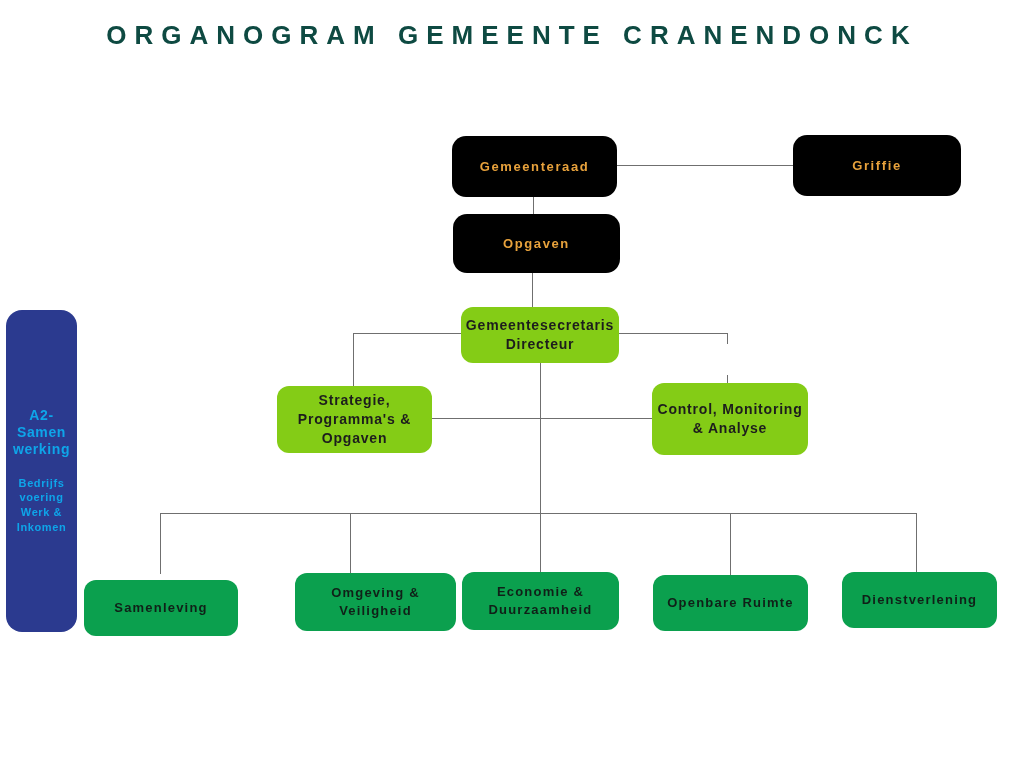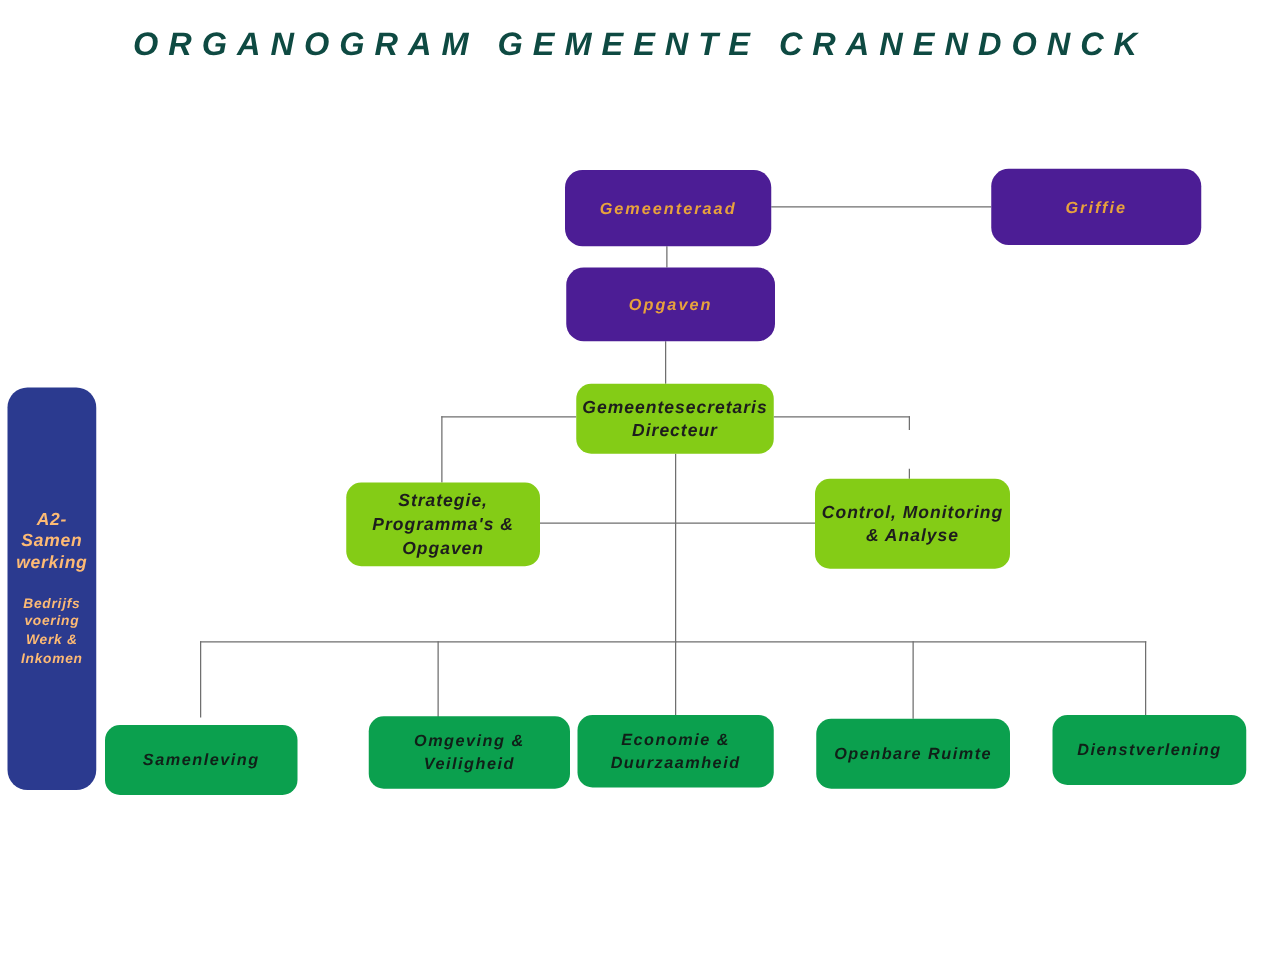--- a/index.html
+++ b/index.html
@@ -1,36 +1,36 @@
 <!DOCTYPE html>
 <html><head>
 <meta charset="utf-8">
 <style>
   html,body { margin:0; padding:0; background:#ffffff; }
   .canvas {
     position:relative; width:1012px; height:768px; background:#ffffff;
-    font-family:"Liberation Sans", sans-serif; overflow:hidden;font-style:italic;
+    font-family:"Liberation Sans", sans-serif; overflow:hidden;
   }
   .title {
     position:absolute; top:20px; left:0; width:1024px;
     text-align:center; font-size:26px; font-weight:bold;
     letter-spacing:8px; color:#0e4a42; margin:0; white-space:nowrap;
   }
   .line { position:absolute; background:#6f6f6f; }
   .node {
     position:absolute; display:flex; align-items:center; justify-content:center;
     text-align:center; font-weight:bold; box-sizing:border-box;
     white-space:pre-line; line-height:1.35;
   }
-  .dark  { background:#4c1d95; color:#e8a23c; font-size:13px; letter-spacing:1.6px; border-radius:14px; }
+  .dark  { background:#000000; color:#e8a23c; font-size:13px; letter-spacing:1.6px; border-radius:14px; }
   .light { background:#84cc16; color:#1d1d1d; font-size:13.5px; letter-spacing:0.8px; border-radius:12px; }
   .green { background:#0ba04e; color:#102018; font-size:13px;  letter-spacing:1.2px; border-radius:12px; }
   .sidebar {
     position:absolute; left:6px; top:310px; width:71px; height:322px;
-    background:#2b3a8f; color:#fdba74; border-radius:16px;
+    background:#2b3a8f; color:#0ea5e9; border-radius:16px;
     display:flex; flex-direction:column; align-items:center; justify-content:center;
     text-align:center; font-weight:bold;
   }
   .sidebar .big   { font-size:14px; letter-spacing:0.6px; line-height:1.2; white-space:pre-line; }
   .sidebar .small { font-size:11px; letter-spacing:0.6px; line-height:1.35; white-space:pre-line; margin-top:18px; }
 
   #gemeenteraad { left:452px; top:136px; width:165px; height:61px; }
   #griffie      { left:793px; top:135px; width:168px; height:61px; }
   #college      { left:453px; top:214px; width:167px; height:59px; }
   #gemsec       { left:461px; top:307px; width:158px; height:56px; font-size:14px; }

